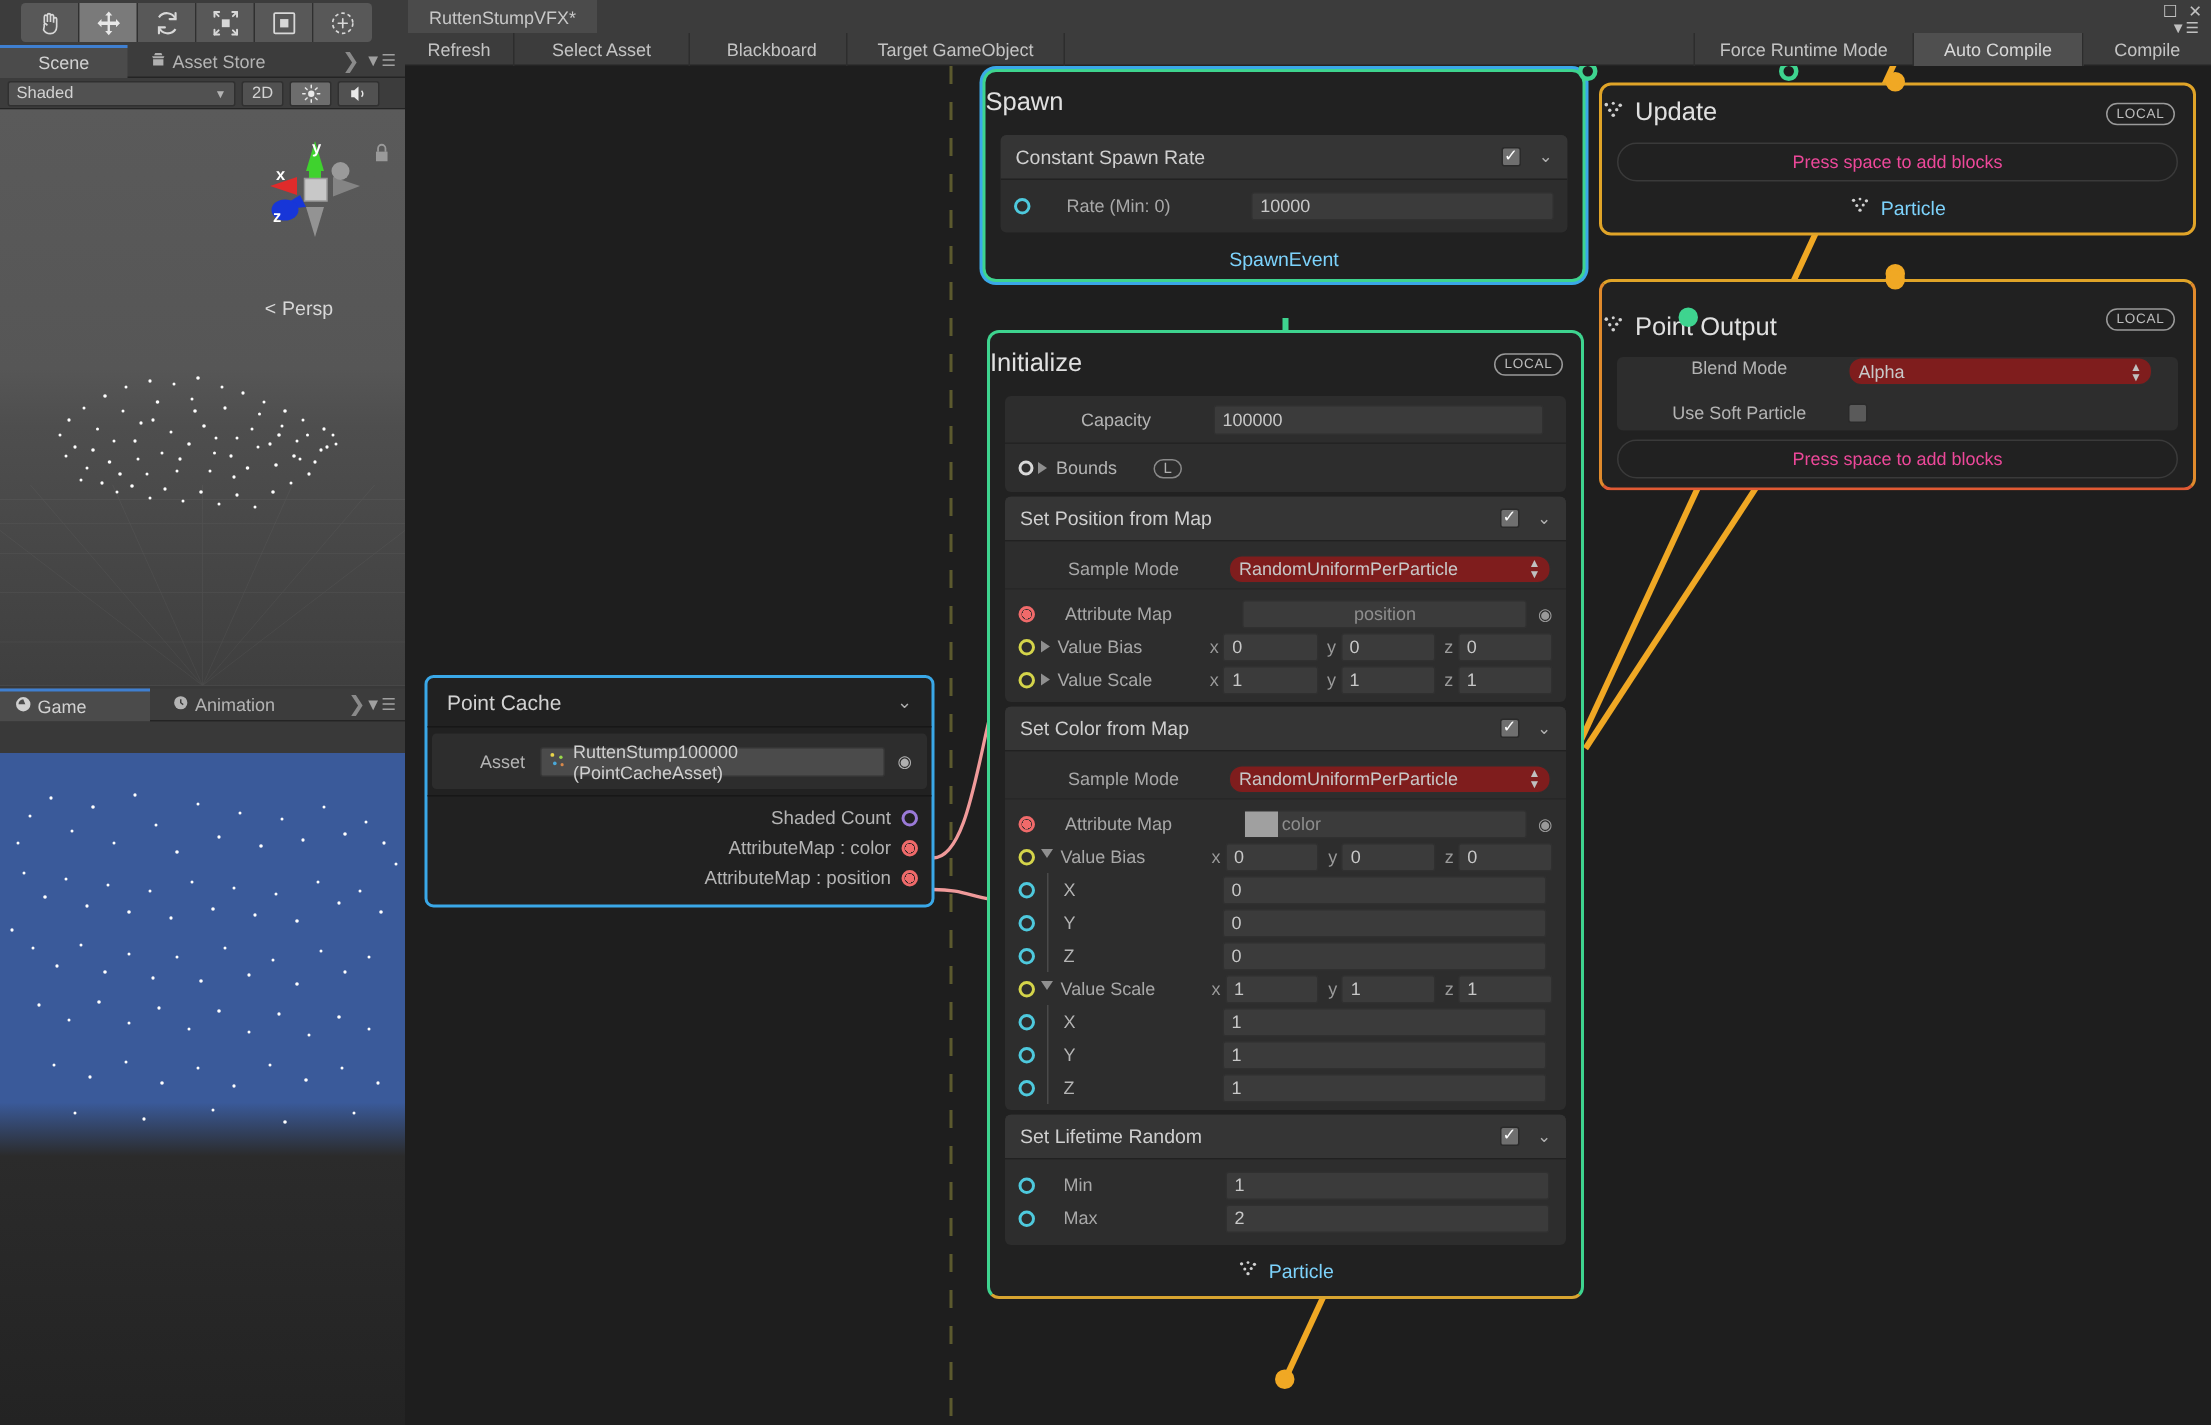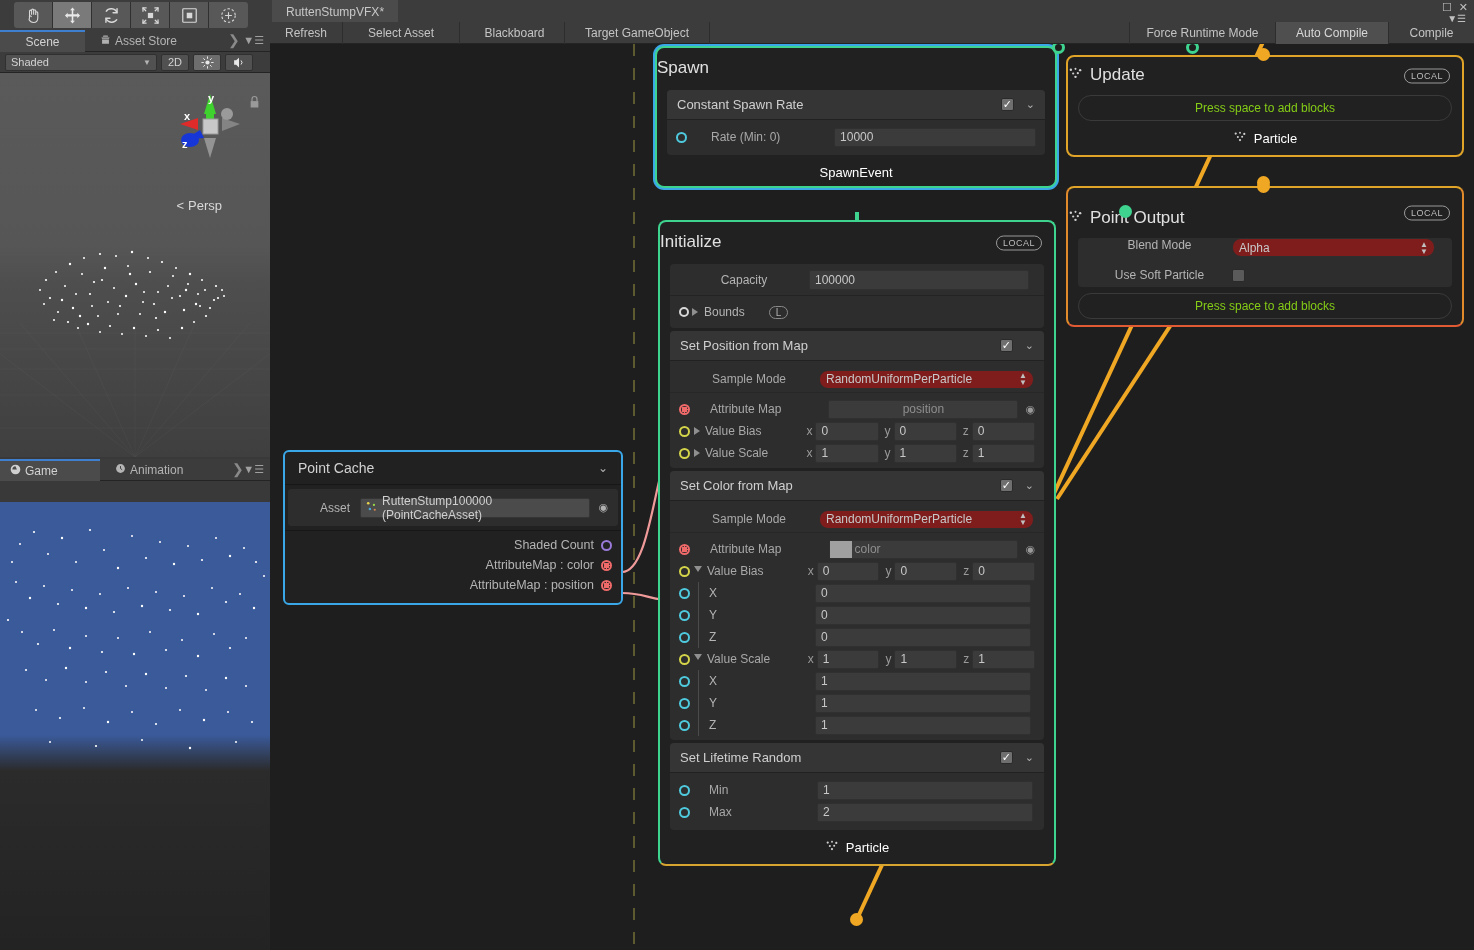--- a/index.html
+++ b/index.html
@@ -149,26 +149,26 @@
 
   .flow-dot {
     position: absolute; width: 13px; height: 13px; border-radius: 50%;
     background: #1e1e1e; border: 3px solid #3ed48f; z-index: 5;
   }
   .flow-dot.filled { background: #3ed48f; }
   .flow-dot.orange { border-color: #f0a824; background: #f0a824; }
 
   .ctx-footer {
     display: flex; align-items: center; justify-content: center; gap: 7px;
-    font-size: 13px; color: #ffffff; padding: 7px 0 9px;
+    font-size: 13px; color: #7dd3fc; padding: 7px 0 9px;
   }
   .add-blocks {
     margin: 0 10px 6px; height: 26px; border: 1px solid #3a3a3a; border-radius: 13px;
     display: flex; align-items: center; justify-content: center;
-    font-size: 12px; color: #84cc16;
+    font-size: 12px; color: #ec4899;
   }
   .sub-row { display: flex; align-items: center; height: 22px; padding: 0 9px; }
   .indent-line { width: 1px; height: 22px; background: #4a4a4a; margin: 0 10px 0 8px; }
 </style>
 </head>
 <body>
 
 <div class="root">
 
   <div class="left-col">

